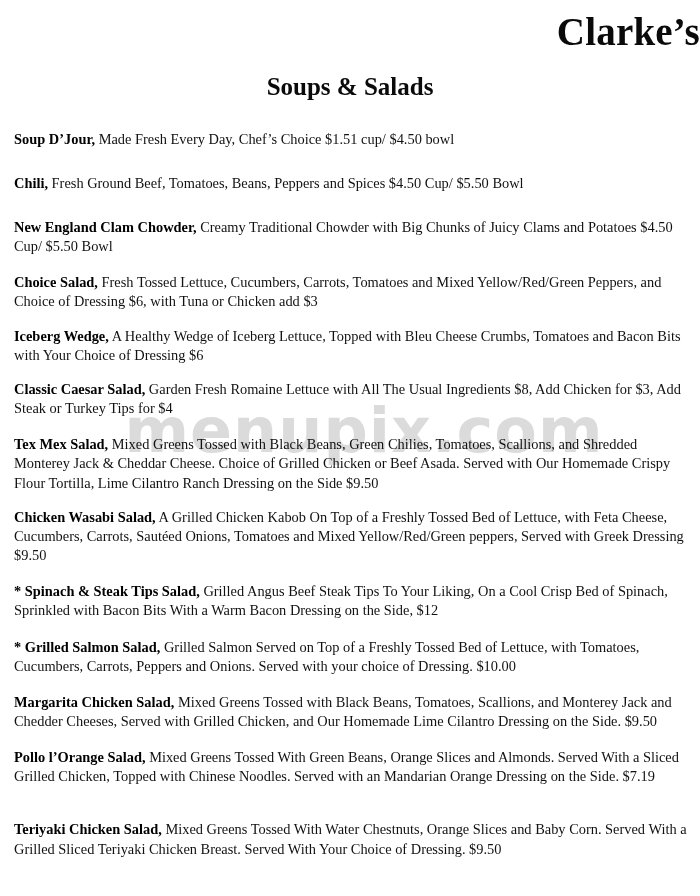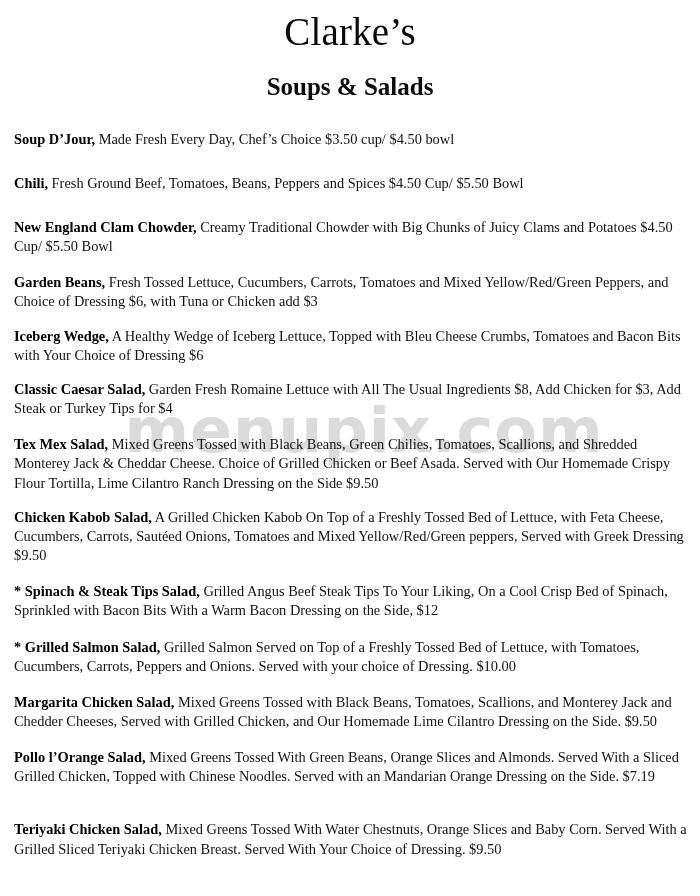--- a/index.html
+++ b/index.html
@@ -52,26 +52,27 @@
     white-space: nowrap;
   }
 
   
   .masthead {
     padding-top: 12px;
     text-align: center;
   }
   .restaurant-name {
     font-family: "Liberation Serif", "DejaVu Serif", serif;
-    font-weight: 400;
+    font-weight: 700;
     font-size: 39px;
     line-height: 1.05;
     letter-spacing: 0.2px;
     margin: 0;
     color: #0a0a0a;
+    text-align: right;
   }
   .section-title {
     font-family: "Liberation Serif", "DejaVu Serif", serif;
     font-weight: 700;
     font-size: 25px;
     line-height: 1.15;
     margin: 20px 0 0 0;
     color: #0a0a0a;
   }
 
@@ -117,56 +118,56 @@
   <div class="masthead">
     <h1 class="restaurant-name">Clarke’s</h1>
     <h2 class="section-title">Soups &amp; Salads</h2>
   </div>
 
   <div class="gap-top"></div>
 
   <ul class="menu-list">
 
     <li class="menu-item">
-      <span class="item-name">Soup D’Jour,</span><span class="item-desc"> Made Fresh Every Day, Chef’s Choice $3.50 cup/ $4.50 bowl</span>
+      <span class="item-name">Soup D’Jour,</span><span class="item-desc"> Made Fresh Every Day, Chef’s Choice $1.51 cup/ $4.50 bowl</span>
     </li>
     <li class="gap-soup"></li>
 
     <li class="menu-item">
       <span class="item-name">Chili,</span><span class="item-desc"> Fresh Ground Beef, Tomatoes, Beans, Peppers and Spices $4.50 Cup/ $5.50 Bowl</span>
     </li>
     <li class="gap-soup"></li>
 
     <li class="menu-item">
       <span class="item-name">New England Clam Chowder,</span><span class="item-desc"> Creamy Traditional Chowder with Big Chunks of Juicy Clams and Potatoes $4.50 Cup/ $5.50 Bowl</span>
     </li>
     <li class="gap-lg"></li>
 
     <li class="menu-item">
-      <span class="item-name">Garden Beans,</span><span class="item-desc"> Fresh Tossed Lettuce, Cucumbers, Carrots, Tomatoes and Mixed Yellow/Red/Green Peppers, and Choice of Dressing $6, with Tuna or Chicken add $3</span>
+      <span class="item-name">Choice Salad,</span><span class="item-desc"> Fresh Tossed Lettuce, Cucumbers, Carrots, Tomatoes and Mixed Yellow/Red/Green Peppers, and Choice of Dressing $6, with Tuna or Chicken add $3</span>
     </li>
     <li class="gap-std"></li>
 
     <li class="menu-item">
       <span class="item-name">Iceberg Wedge,</span><span class="item-desc"> A Healthy Wedge of Iceberg Lettuce, Topped with Bleu Cheese Crumbs, Tomatoes and Bacon Bits with Your Choice of Dressing $6</span>
     </li>
     <li class="gap-std"></li>
 
     <li class="menu-item">
       <span class="item-name">Classic Caesar Salad,</span><span class="item-desc"> Garden Fresh Romaine Lettuce with All The Usual Ingredients $8, Add Chicken for $3, Add Steak or Turkey Tips for $4</span>
     </li>
     <li class="gap-lg"></li>
 
     <li class="menu-item">
       <span class="item-name">Tex Mex Salad,</span><span class="item-desc"> Mixed Greens Tossed with Black Beans, Green Chilies, Tomatoes, Scallions, and Shredded Monterey Jack &amp; Cheddar Cheese.  Choice of Grilled Chicken or Beef Asada.  Served with Our Homemade Crispy Flour Tortilla, Lime Cilantro Ranch Dressing on the Side $9.50</span>
     </li>
     <li class="gap-std"></li>
 
     <li class="menu-item">
-      <span class="item-name">Chicken Kabob Salad,</span><span class="item-desc"> A Grilled Chicken Kabob On Top of a Freshly Tossed Bed of Lettuce, with Feta Cheese, Cucumbers, Carrots, Sautéed Onions, Tomatoes and Mixed Yellow/Red/Green peppers, Served with  Greek Dressing $9.50</span>
+      <span class="item-name">Chicken Wasabi Salad,</span><span class="item-desc"> A Grilled Chicken Kabob On Top of a Freshly Tossed Bed of Lettuce, with Feta Cheese, Cucumbers, Carrots, Sautéed Onions, Tomatoes and Mixed Yellow/Red/Green peppers, Served with  Greek Dressing $9.50</span>
     </li>
     <li class="gap-lg"></li>
 
     <li class="menu-item">
       <span class="item-name">* Spinach &amp; Steak Tips Salad,</span><span class="item-desc"> Grilled Angus Beef Steak Tips To Your Liking, On a Cool Crisp Bed of Spinach, Sprinkled with Bacon Bits With a Warm Bacon Dressing on the Side, $12</span>
     </li>
     <li class="gap-lg"></li>
 
     <li class="menu-item">
       <span class="item-name">* Grilled Salmon Salad,</span><span class="item-desc"> Grilled Salmon Served on Top of a Freshly Tossed Bed of Lettuce, with Tomatoes, Cucumbers, Carrots, Peppers and Onions. Served with your choice of Dressing. $10.00</span>

